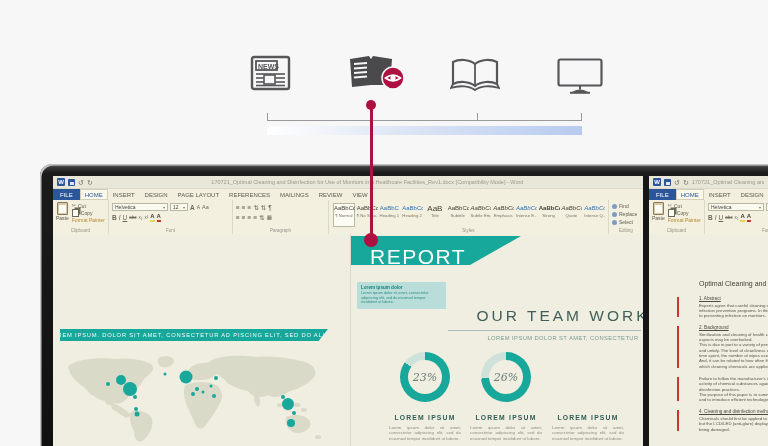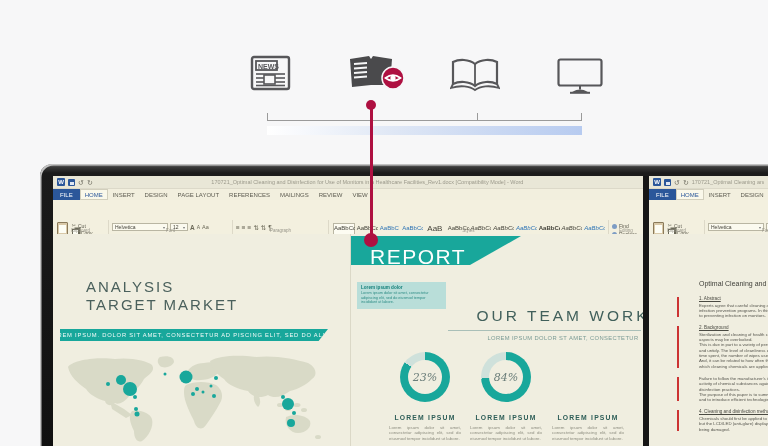--- a/index.html
+++ b/index.html
@@ -34,21 +34,21 @@
   .wlogo{width:8px;height:8px;background:#2b579a;color:#fff;font-size:6px;font-weight:bold;
          display:flex;align-items:center;justify-content:center;border-radius:1px;}
   .saveic{width:7px;height:7px;background:#2b579a;border-radius:1px;position:relative;}
   .saveic:after{content:"";position:absolute;left:1.5px;top:3px;width:4px;height:3px;background:#dfe7f2;}
   .qat-title{flex:1;text-align:center;font-size:5.5px;color:#9b998b;white-space:nowrap;overflow:hidden;}
   .tabs{height:11px;display:flex;align-items:stretch;background:#f2efde;font-size:6px;color:#5c5b50;}
   .tab{padding:2.5px 5px 0;white-space:nowrap;}
   .tab.file{background:#2b579a;color:#fff;padding:2.5px 7px 0;}
   .tab.active{background:#faf8ea;box-shadow:inset 0 0 0 1px #d2cfbd;color:#2b579a;}
   .ribbon{height:34px;background:#f3f0df;border-bottom:1px solid #c9c6b4;display:flex;align-items:stretch;position:relative;}
-  .rgroup{position:relative;border-right:1px solid #ddd9c8;padding:2px 3px 8px;box-sizing:border-box;flex:0 0 auto;margin-top:20px;}
+  .rgroup{position:relative;border-right:1px solid #ddd9c8;padding:2px 3px 8px;box-sizing:border-box;flex:0 0 auto;}
   .glabel{position:absolute;bottom:1px;left:0;right:0;text-align:center;font-size:4.5px;color:#97958a;}
   .r-row{display:flex;align-items:center;gap:2px;height:10px;}
   .mini{font-size:5px;color:#5c5a4e;white-space:nowrap;}
   .glyph{font-size:6.5px;color:#6b6958;line-height:7px;}
   .fontbox{height:8px;background:#fbfaef;border:1px solid #b9b6a3;font-size:5px;color:#44433a;
            display:flex;align-items:center;justify-content:space-between;padding:0 2px;box-sizing:border-box;}
   .chip{font-size:6px;font-weight:bold;color:#44433a;border-bottom:2px solid #e8d44d;line-height:7px;}
   .chip.red{border-bottom-color:#c0392b;}
   .pasteic{width:9px;height:11px;background:#d9c9a8;border:1px solid #8a7a5a;border-radius:1px;position:relative;margin:0 auto;}
   .pasteic:after{content:"";position:absolute;left:1px;top:2px;right:1px;bottom:1px;background:#fdfdf4;}
@@ -315,24 +315,20 @@
                   <span>Select</span>
                 </div>
               </div>
             <div class="glabel">Editing</div>
           </div>
         </div>
 
         <div class="docarea">
           <div class="pagediv"></div>
 
-          <div class="h-analysis">
-            <div>ANALYSIS</div>
-            <div>TARGET MARKET</div>
-          </div>
           <div class="tealbar">
             <span>LOREM IPSUM. DOLOR SIT AMET, CONSECTETUR AD PISCING ELIT, SED DO ALIQUA</span>
           </div>
           <div class="mapwrap">
             <svg width="283" height="91" viewBox="0 0 283 91">
               <g fill="#d9dac7">
                 <path d="M8,14 C14,6 40,4 55,6 C70,4 88,8 92,12 C96,18 88,22 84,26 C80,34 74,38 70,42 C64,50 58,52 55,50 C50,54 46,52 45,48 C38,46 30,42 26,36 C18,30 10,24 8,14 Z"></path>
                 <path d="M50,48 L64,56 L72,62 L66,65 L52,56 Z"></path>
                 <path d="M100,4 C108,2 114,4 114,9 C112,14 104,16 100,13 C97,10 97,6 100,4 Z"></path>
                 <path d="M72,58 C80,56 90,60 92,66 C94,74 88,84 82,88 C78,90 74,86 74,78 C70,70 68,62 72,58 Z"></path>
@@ -381,21 +377,21 @@
           <div class="teamline"></div>
           <div class="teamcap">LOREM IPSUM DOLOR ST AMET, CONSECTETUR</div>
 
           <div class="donut" style="left: 347px; background: conic-gradient(rgb(24, 167, 155) 0deg, rgb(24, 167, 155) 85%, rgb(207, 225, 219) 0deg);">
             <div class="hole">
                 <span class="pct">23%</span>
               </div>
           </div>
           <div class="donut" style="left: 428px; background: conic-gradient(rgb(24, 167, 155) 0deg, rgb(24, 167, 155) 74%, rgb(207, 225, 219) 0deg);">
             <div class="hole">
-                <span class="pct">84%</span>
+                <span class="pct">26%</span>
               </div>
           </div>
 
           <div class="dhead" style="left:332px;">LOREM IPSUM</div>
           <div class="dhead" style="left:413px;">LOREM IPSUM</div>
           <div class="dhead" style="left:495px;">LOREM IPSUM</div>
 
           <div class="dtext" style="left:336px;">Lorem ipsum dolor sit amet, consectetur adipiscing elit, sed do eiusmod tempor incididunt ut labore.</div>
           <div class="dtext" style="left:417px;">Lorem ipsum dolor sit amet, consectetur adipiscing elit, sed do eiusmod tempor incididunt ut labore.</div>
           <div class="dtext" style="left:499px;">Lorem ipsum dolor sit amet, consectetur adipiscing elit, sed do eiusmod tempor incididunt ut labore.</div>

